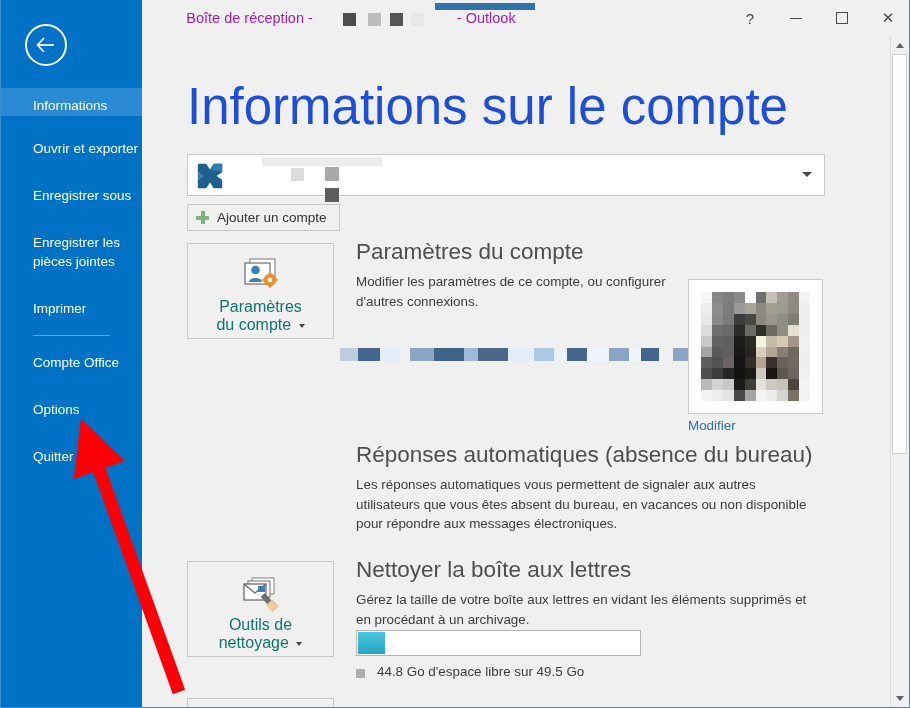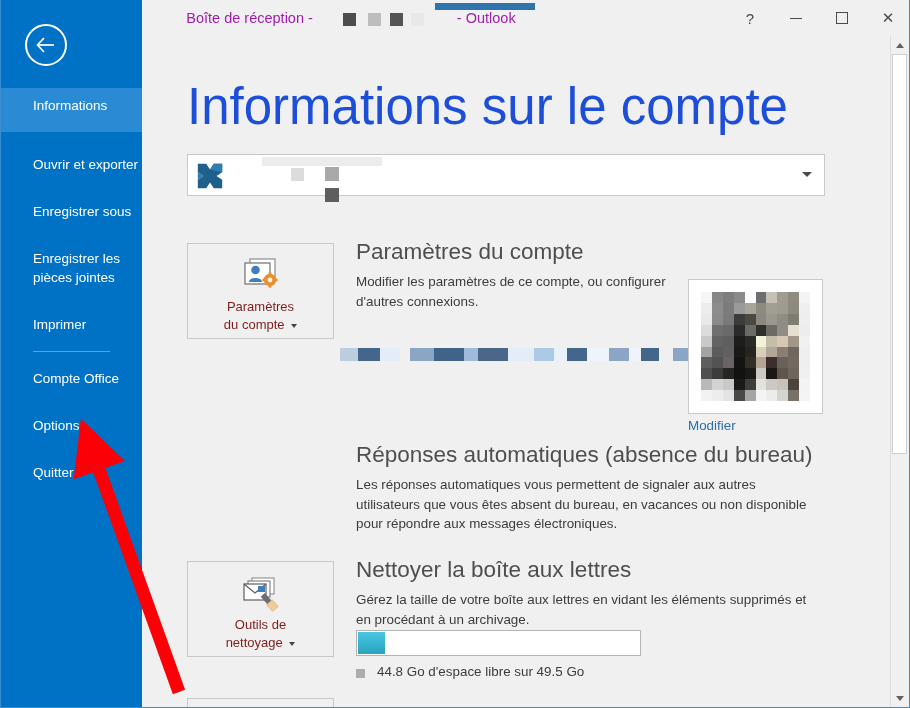--- a/index.html
+++ b/index.html
@@ -90,21 +90,21 @@
   }
   .navitem {
     padding: 5px 0 5px 32px;
     font-size: 13.5px;
     color: #ffffff;
     line-height: 19px;
     cursor: pointer;
   }
   .navitem.active {
     background: #2a8ad4;
-    padding-top: 8px; padding-bottom: 17px;
+    padding-top: 8px; padding-bottom: 1px;
   }
   .navgap { height: 18px; }
   .navdiv {
     height: 1px;
     background: rgba(255,255,255,0.35);
     margin: 12px 32px 12px 32px;
     width: 77px;
   }
 
   
@@ -175,21 +175,21 @@
     width: 147px; height: 96px;
     background: #f0f0f0;
     border: 1px solid #c8c8c8;
     display: flex; flex-direction: column;
     align-items: center; justify-content: flex-start;
     padding-top: 8px;
     cursor: pointer;
   }
   .big-btn .bicon { height: 46px; display:flex; align-items:center; justify-content:center; }
   .big-btn .blabel {
-    font-size: 13px; color: #7f1d1d;
+    font-size: 16px; color: #0f766e;
     line-height: 18px; text-align: center;
   }
   .sec-head {
     position: absolute; left: 169px; top: -4px;
     font-size: 22.5px; font-weight: 300; color: #4e4e4e;
     white-space: nowrap;
   }
   .sec-body {
     position: absolute; left: 169px; top: 29px;
     font-size: 13.4px; color: #3c3c3c; line-height: 19.5px;
@@ -368,20 +368,24 @@
       </svg>
       <div class="acct-redact">
         <span class="ar0"></span>
           <span class="ar1"></span>
         <span class="ar2"></span>
           <span class="ar3"></span>
       </div>
       <div class="acct-caret"></div>
     </div>
 
+    <div class="add-acct">
+      <span class="plus-icon"></span>
+      <span>Ajouter un compte</span>
+    </div>
 
     <div class="section" style="top:207px; width:640px; height:110px;">
       <div class="big-btn">
         <div class="bicon">
           <svg width="40" height="36" viewBox="0 0 40 36">
             <rect x="9" y="2" width="25" height="21" fill="#ffffff" stroke="#8c8c8c" stroke-width="1.2"></rect>
             <rect x="4" y="6" width="25" height="21" fill="#ffffff" stroke="#6f6f6f" stroke-width="1.2"></rect>
             <circle cx="14.5" cy="13" r="4.3" fill="#3d7ebb"></circle>
             <path d="M8 25 C8 19.5 21 19.5 21 25 Z" fill="#3d7ebb"></path>
             <g transform="translate(23,17)">

